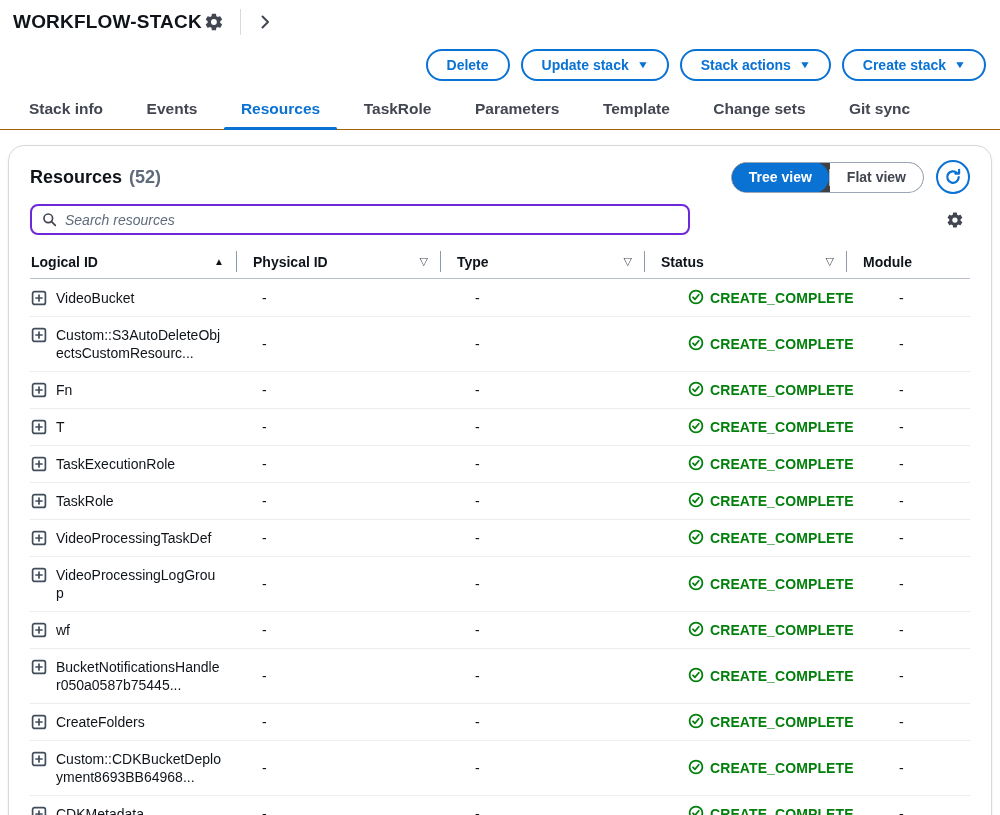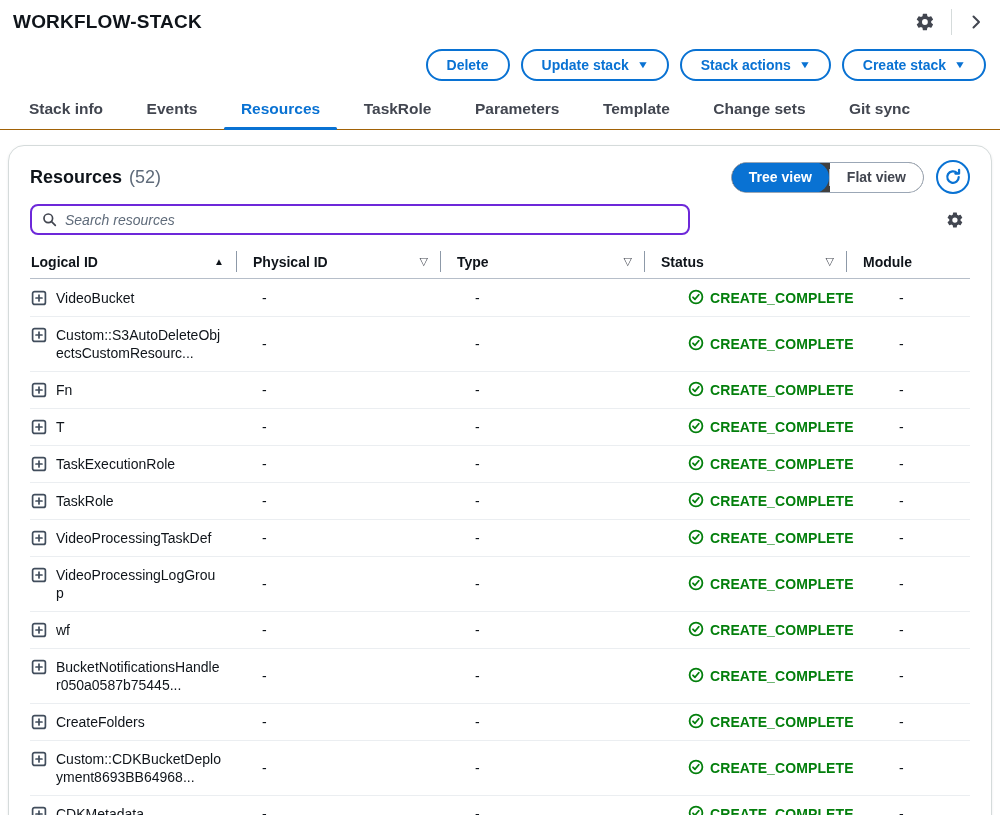--- a/index.html
+++ b/index.html
@@ -1,20 +1,20 @@
 <!DOCTYPE html>
 <html><head>
 <meta charset="utf-8">
 <style>
   * { margin:0; padding:0; box-sizing:border-box; }
   html,body { width:1000px; background:#fff; font-family:"Liberation Sans", sans-serif; color:#0f141a; }
   body { min-height:815px; overflow:hidden; }
 
   
-  .page-header { display:flex; align-items:center; justify-content:space-between; padding:9px 14px 4px 13px; }
+  .page-header { display:flex; align-items:center; justify-content:flex-start; padding:9px 14px 4px 13px; }
   .page-title { font-size:19px; font-weight:700; letter-spacing:.2px; color:#0f141a; }
   .header-tools { display:flex; align-items:center; gap:14px; }
   .icon-btn { background:none; border:none; cursor:pointer; display:flex; align-items:center; padding:2px; }
   .tool-sep { width:1px; height:26px; background:#d5dbdb; }
 
   
   .actions-row { display:flex; justify-content:flex-end; gap:11px; padding:10px 14px 6px; }
   .action-btn { display:flex; align-items:center; gap:9px; background:#fff; border:2px solid #0972d3; color:#0972d3;
     font-family:inherit; font-size:14px; font-weight:700; border-radius:17px; padding:6px 19px; cursor:pointer; line-height:16px; }
   .action-btn .caret { font-size:10px; line-height:10px; transform:scaleX(1.25); }
@@ -26,21 +26,21 @@
   .tab.active { color:#0972d3; }
   .tab.active::after { content:""; position:absolute; left:4px; right:4px; bottom:-1px; height:3px; background:#0972d3; border-radius:2px; }
   .tab-sep { width:1.5px; background:#aab4bf; margin:7px 0 10px; }
 
   
   .card { margin:15px 8px 0; border:1px solid #d5dbdb; border-radius:16px; background:#fff;
     box-shadow:0 1px 3px rgba(0,28,36,.08); padding:12px 21px 12px; }
   .card-header { display:flex; align-items:center; justify-content:space-between; padding:2px 0 8px; }
   .card-title-wrap { display:flex; align-items:baseline; gap:7px; }
   .card-title { font-size:18px; font-weight:700; color:#0f141a; }
-  .card-count { font-size:18px; color:#5f6b7a; font-weight:400; }
+  .card-count { font-size:18px; color:#5f6b7a; font-weight:700; }
   .card-header-right { display:flex; align-items:center; gap:12px; }
 
   .seg-control { display:flex; align-items:center; border:1px solid #9ba7b6; border-radius:16px; height:31px; background:#404040; overflow:hidden; }
   .seg { display:flex; align-items:center; height:31px; padding:0 17px; font-size:14px; font-weight:700; color:#424650; cursor:pointer; background:#fff; border:none; font-family:inherit; }
   .seg.selected { background:#0972d3; color:#fff; border-radius:16px; }
   .seg-divider { width:1px; height:17px; background:#b7c0ca; }
 
   .refresh-btn { width:34px; height:34px; border-radius:50%; border:2px solid #0972d3; background:#fff; cursor:pointer;
     display:flex; align-items:center; justify-content:center; }
 

